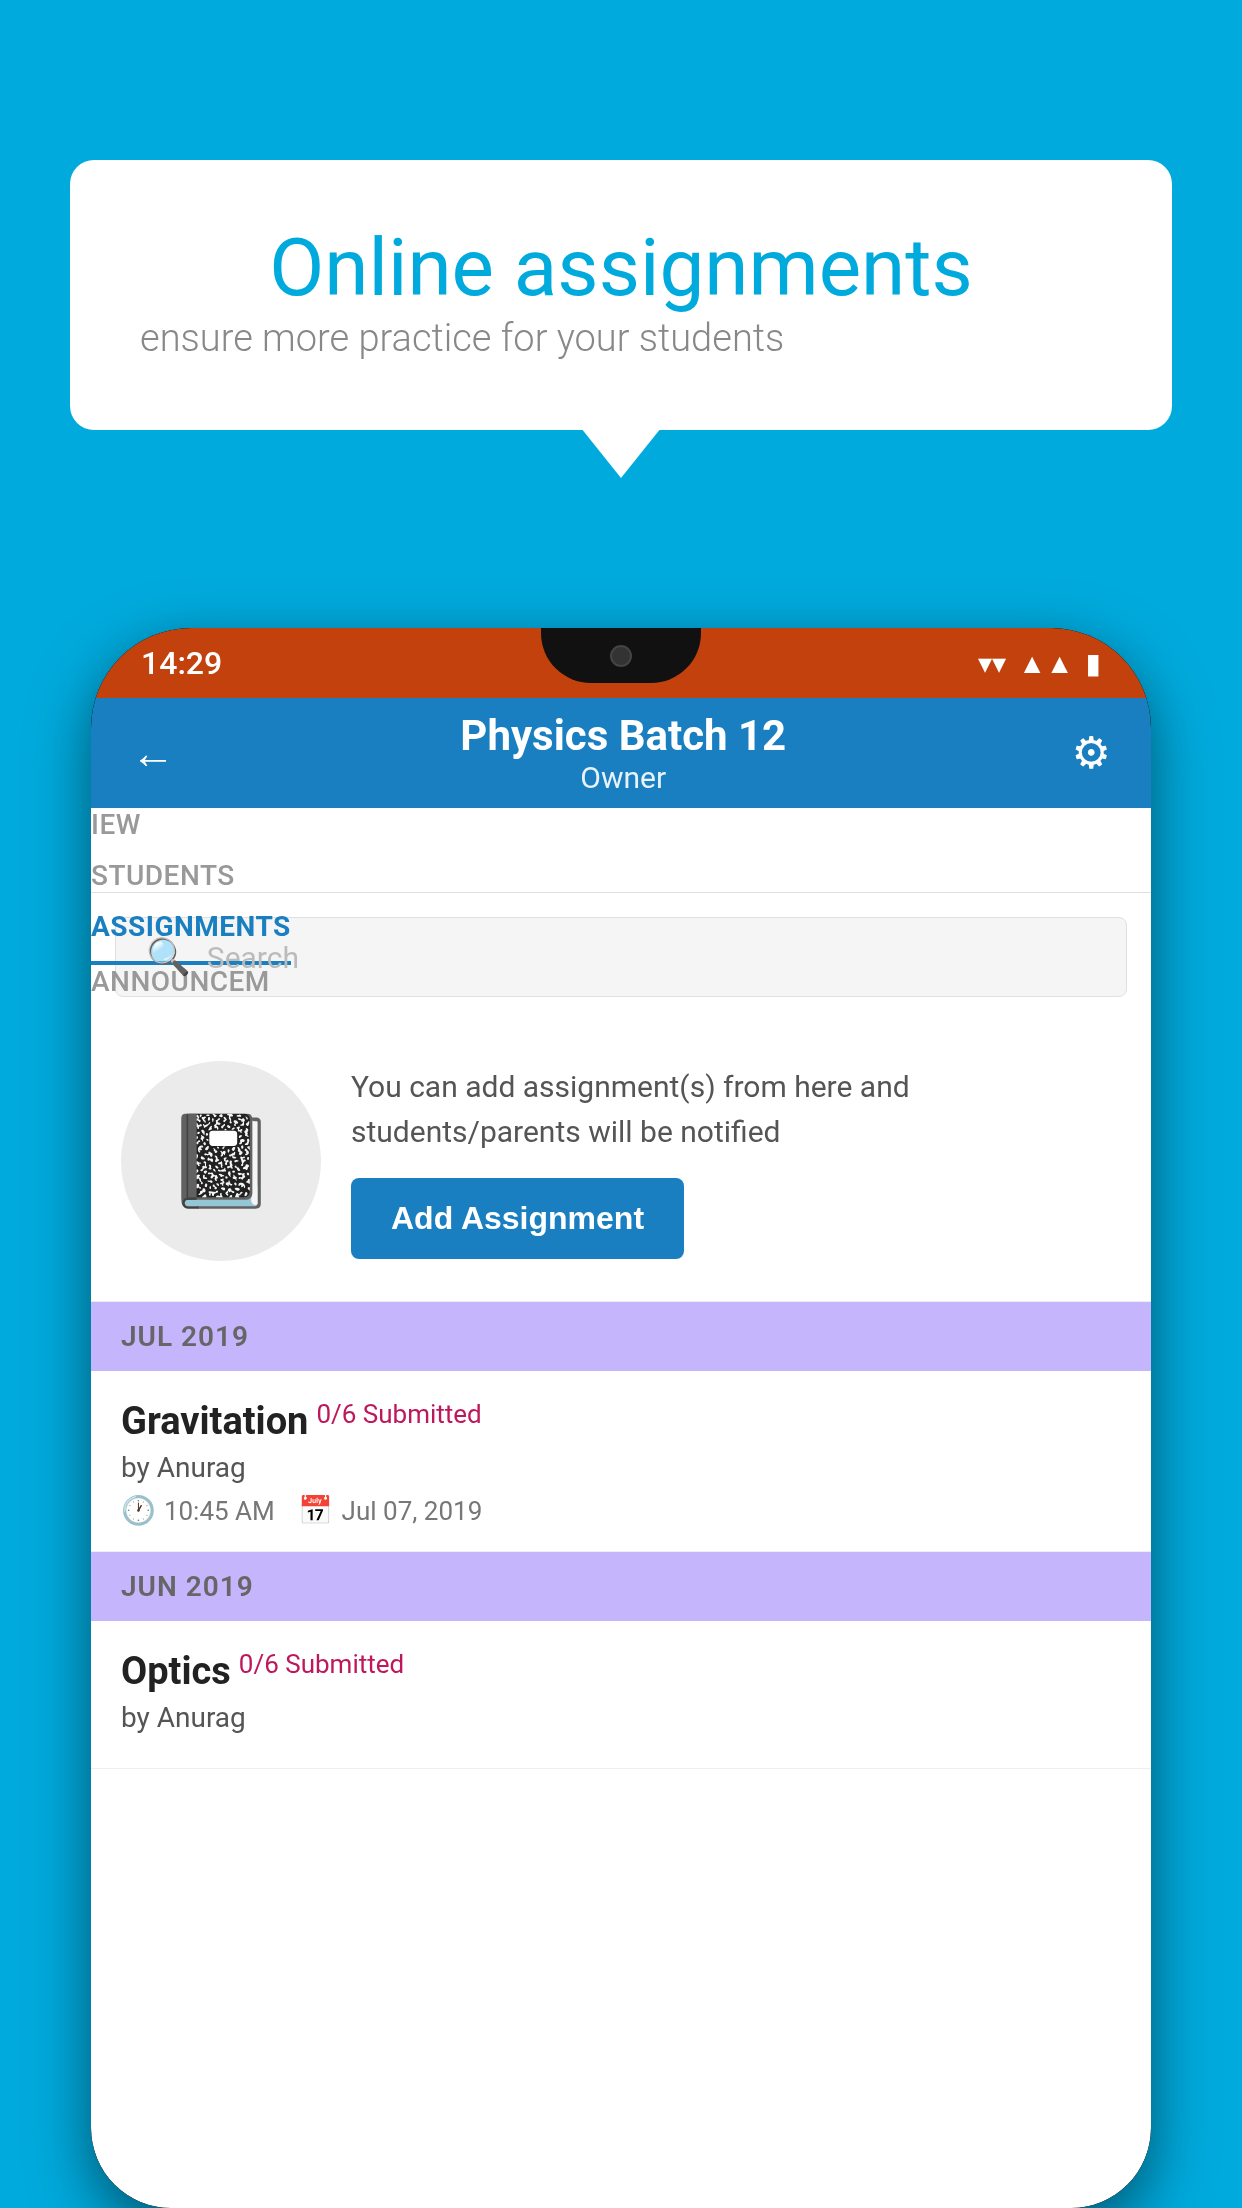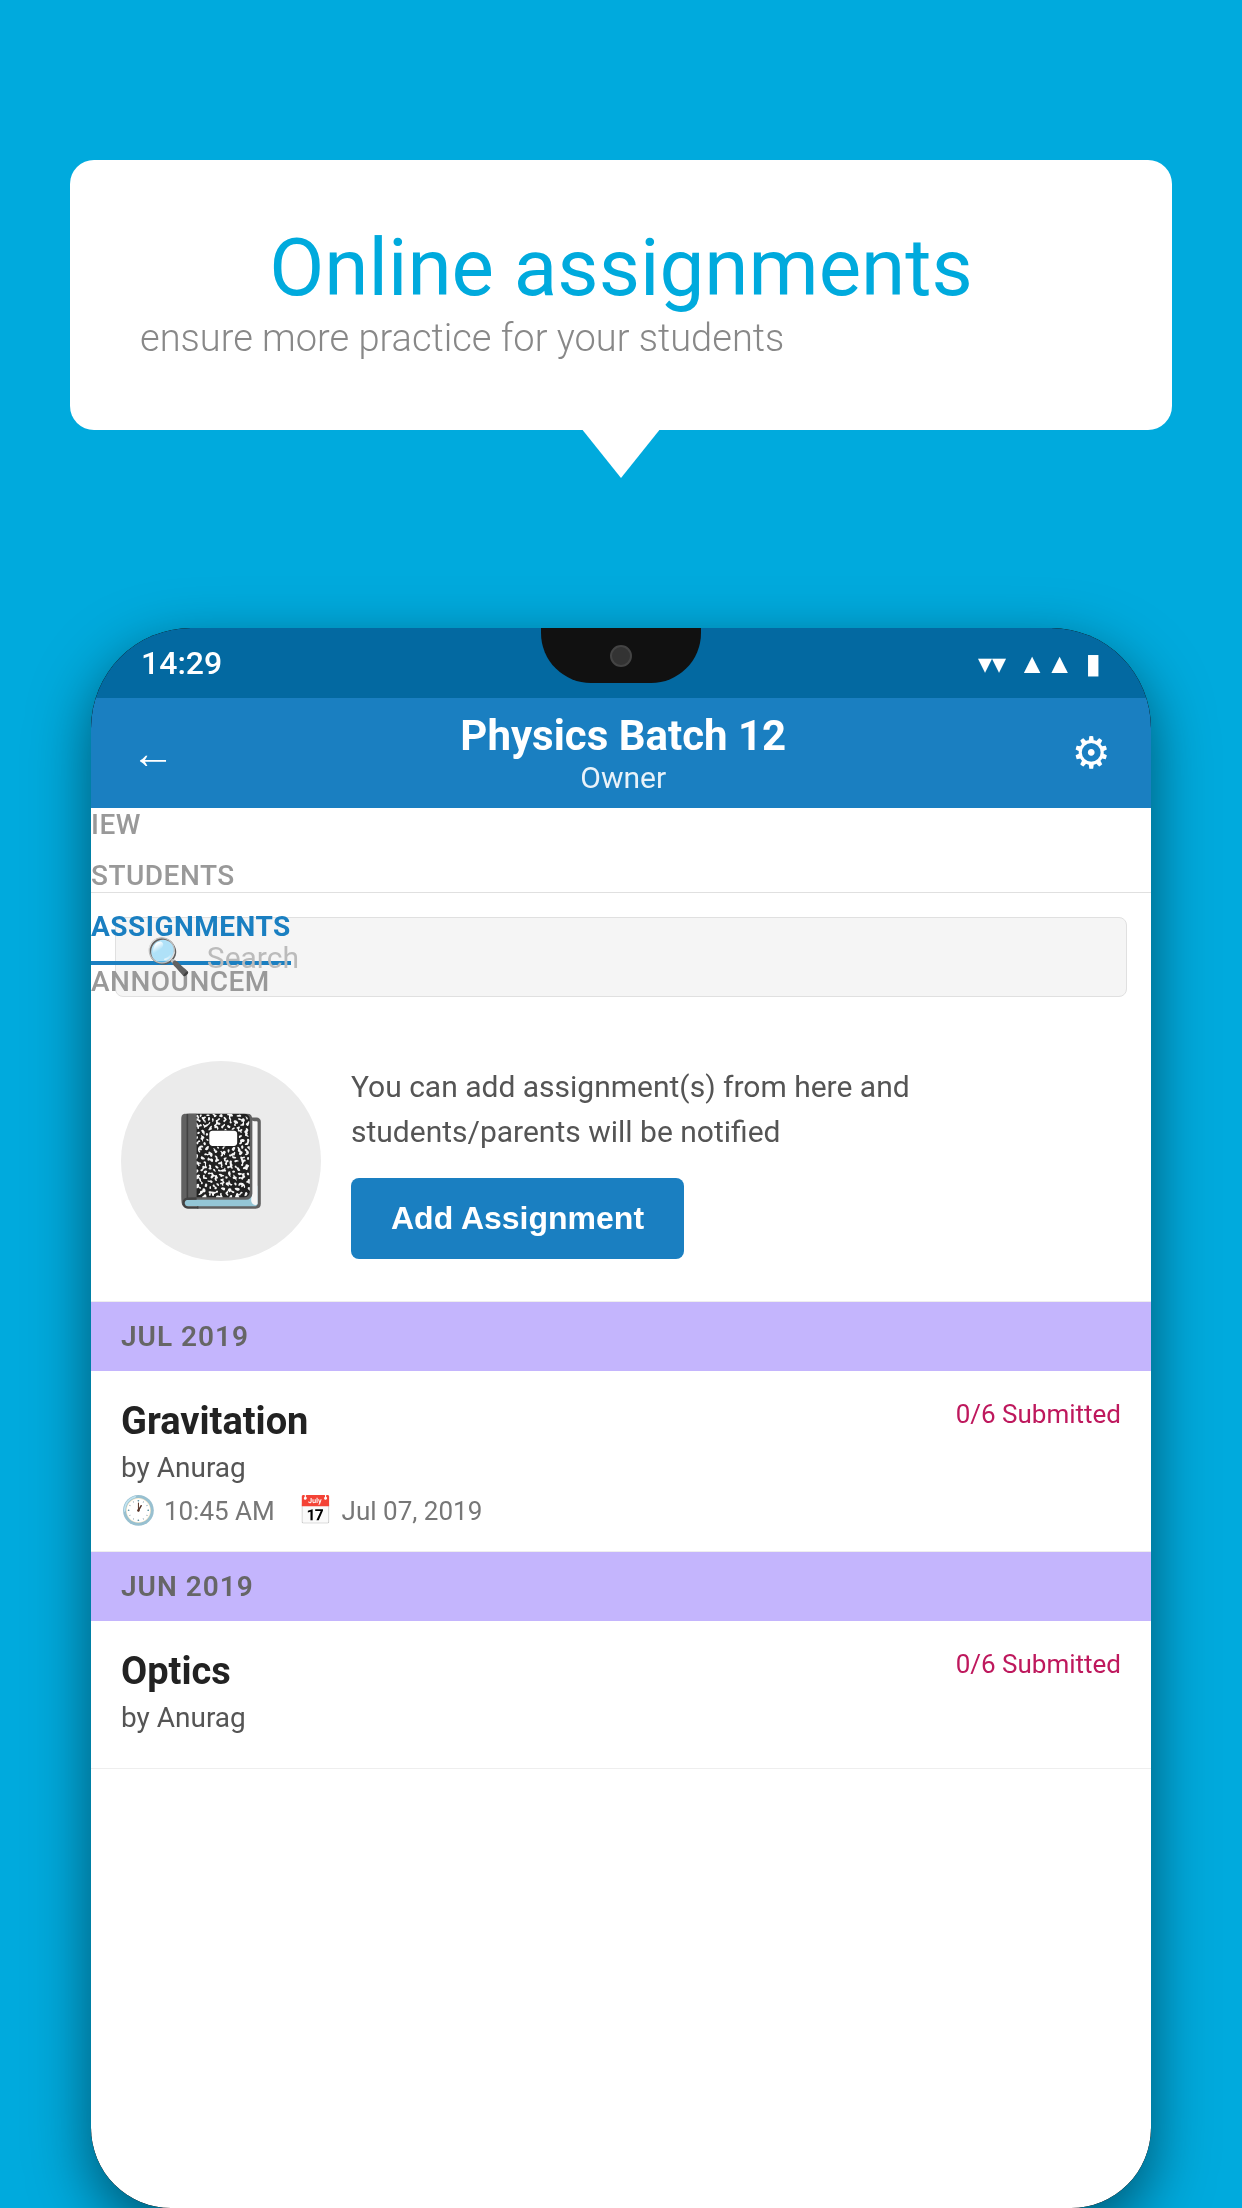--- a/index.html
+++ b/index.html
@@ -71,21 +71,21 @@
       top: 0;
       left: 0;
       right: 0;
       bottom: 0;
       border-radius: 100px 100px 80px 80px;
       overflow: hidden;
     }
 
     
     .status-bar {
-      background: #0369a1;
+      background: #c2410c;
       height: 70px;
       display: flex;
       align-items: center;
       justify-content: space-between;
       padding: 0 50px;
       position: relative;
     }
     .status-time {
       color: white;
       font-size: 32px;
@@ -260,23 +260,23 @@
     }
 
     
     .assignment-item {
       padding: 28px 30px 24px 30px;
       border-bottom: 1px solid #eee;
       background: white;
     }
     .assignment-top-row {
       display: flex;
-      justify-content: space-between;
       align-items: flex-start;
       margin-bottom: 8px;
+      gap: 8px;
     }
     .assignment-name {
       font-size: 38px;
       font-weight: 700;
       color: #222;
     }
     .assignment-submitted {
       font-size: 26px;
       color: #be185d;
     }

